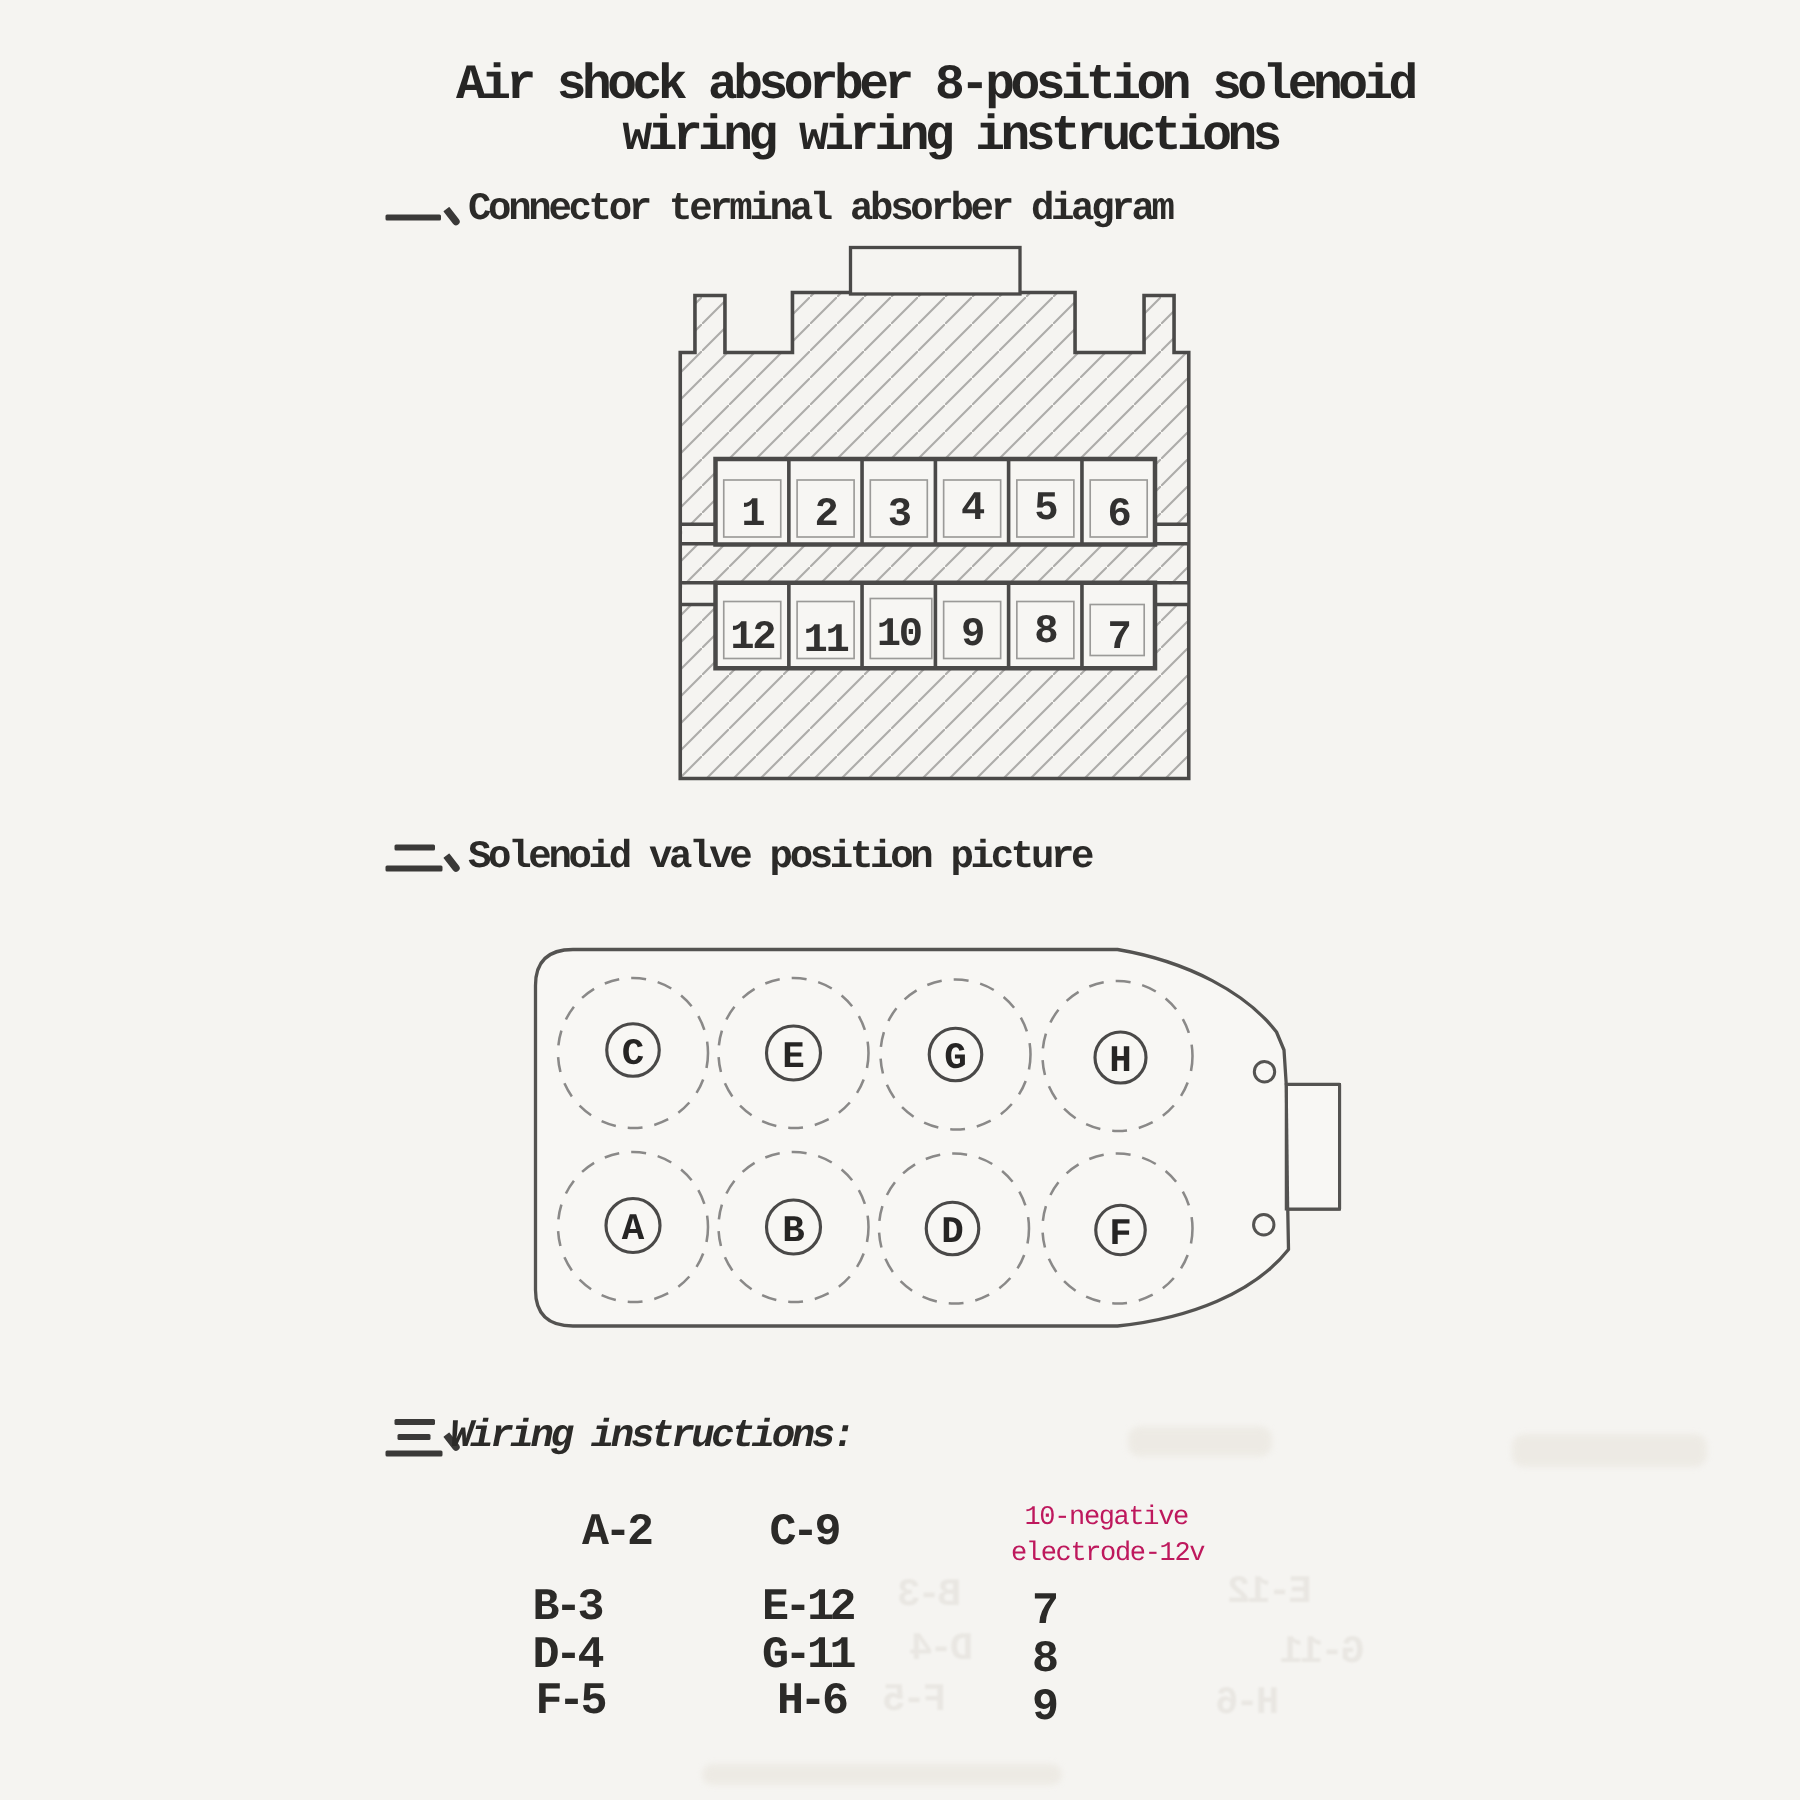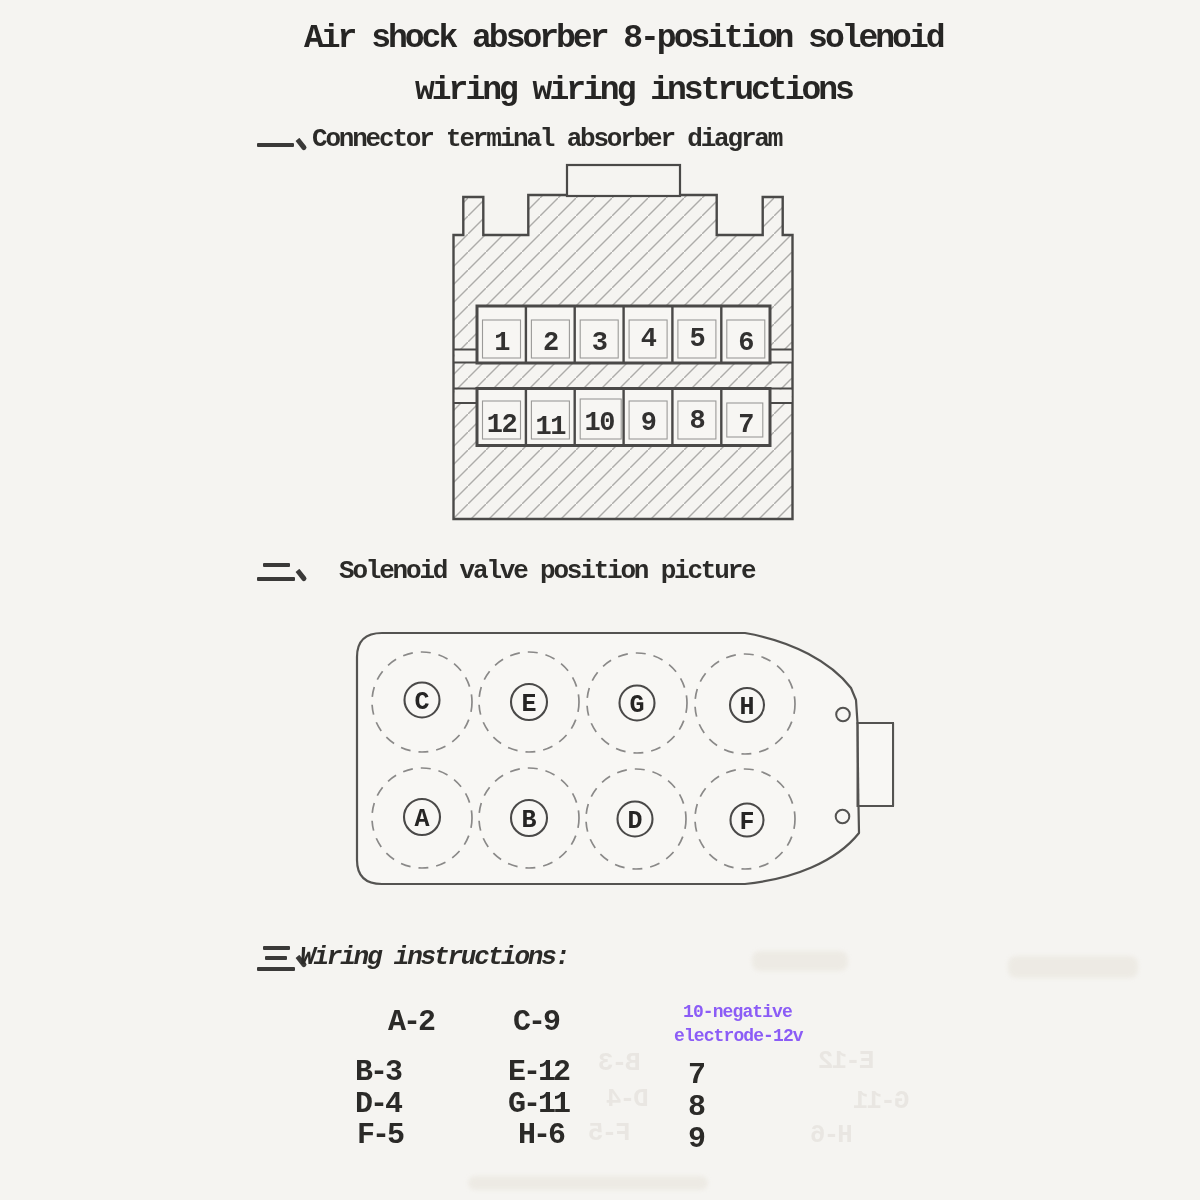--- a/index.html
+++ b/index.html
@@ -20,37 +20,37 @@
   
   .cjk-marker{position:absolute;width:56px;height:30px;}
   .cjk-marker .bar{position:absolute;background:#3a3938;border-radius:1px;}
   .cjk-marker .comma{
     position:absolute;width:5px;height:13px;background:#3a3938;
     border-radius:1px 1px 6px 6px;transform:rotate(-38deg);
   }
 
   
   .pair{font-size:30px;letter-spacing:-3px;font-weight:bold;color:#2b2a28;}
-  .col3-small{font-size:18px;letter-spacing:-0.9px;font-weight:bold;color:#8b5cf6;}
+  .col3-small{font-size:18px;letter-spacing:-0.9px;font-weight:normal;color:#be185d;}
 
   
   .ghost{
     position:absolute;transform:scaleX(-1);
     font-size:26px;letter-spacing:-2px;font-weight:bold;
     color:#8d8070;opacity:0.11;filter:blur(0.7px);line-height:1;white-space:nowrap;
   }
   .smudge{position:absolute;background:#e7e3da;opacity:0.55;border-radius:8px;filter:blur(2px);}
 
   svg text{font-family:"Liberation Mono", monospace;}
   svg .valve-letter{font-family:"DejaVu Serif", serif;}
 </style>
 </head>
 <body>
 
-<div class="abs title-line" style="left:304px;top:22px;">Air shock absorber 8-position solenoid</div>
+<div class="abs title-line" style="left:304px;top:40px;">Air shock absorber 8-position solenoid</div>
 <div class="abs title-line" style="left:415px;top:74px;">wiring wiring instructions</div>
 
 <span class="cjk-marker" style="left:255px;top:125px;">
   <i class="bar" style="left:2px;top:18px;width:37px;height:4px;"></i>
   <i class="comma" style="left:44px;top:13px;"></i>
 </span>
 <div class="abs sec-label" style="left:312px;top:126px;">Connector terminal absorber diagram</div>
 
 <svg class="abs" style="left:440px;top:155px;" width="368" height="374" viewBox="440 155 368 374">
   <defs>
@@ -117,21 +117,21 @@
       <text x="745.7" y="432">7</text>
     </g>
   </g>
 </svg>
 
 <span class="cjk-marker" style="left:255px;top:556px;">
   <i class="bar" style="left:8px;top:7px;width:27px;height:3.5px;"></i>
   <i class="bar" style="left:2px;top:21px;width:38px;height:4px;"></i>
   <i class="comma" style="left:44px;top:13px;"></i>
 </span>
-<div class="abs sec-label" style="left:312px;top:558px;margin-left:27px;">Solenoid valve position picture</div>
+<div class="abs sec-label" style="left:312px;top:558px;">Solenoid valve position picture</div>
 
 <svg class="abs" style="left:340px;top:612px;" width="575" height="292" viewBox="340 612 575 292">
 
   <path d="M382,633 H745 C792,641 831,662 851,688 L856,700 L857.5,723
            H893 V806 H858.5 L859,833 C836,862 793,879 745,884
            H382 Q357,884 357,860 V657 Q357,633 382,633 Z" fill="#f8f7f4" stroke="#545351" stroke-width="2.2" stroke-linejoin="round"></path>
 
   <rect x="857.5" y="723" width="35.5" height="83" fill="#f8f7f4" stroke="#545351" stroke-width="2"></rect>
   <path d="M857.5,723 L858.5,806" stroke="#545351" stroke-width="2"></path>
 

